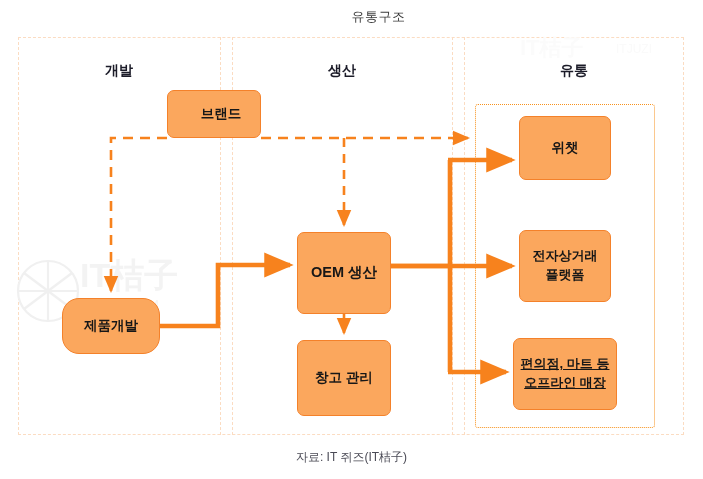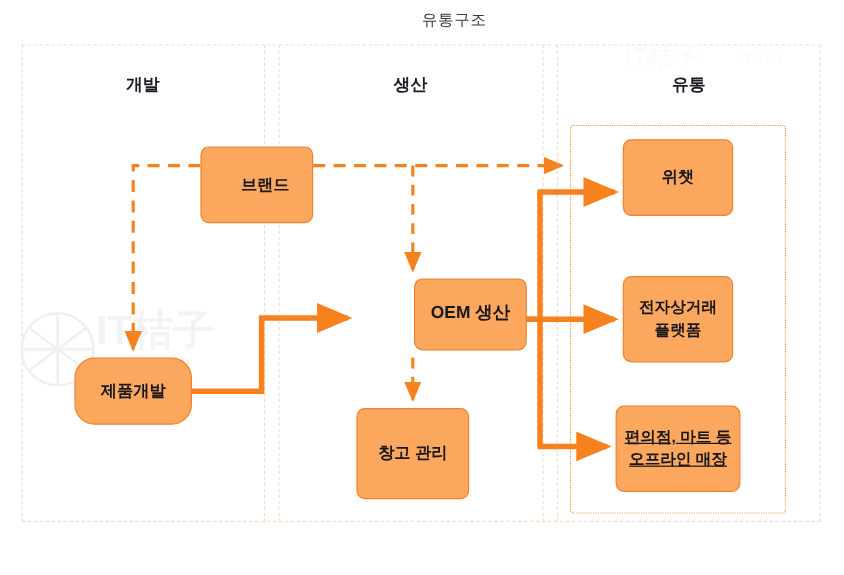--- a/index.html
+++ b/index.html
@@ -103,23 +103,23 @@
     justify-content: center;
     text-align: center;
     font-size: 13.5px;
     font-weight: bold;
     color: #171717;
     line-height: 1.45;
     z-index: 6;
   }
   .node .lines { display: block; }
 
-  .n-brand   { left: 167px; top: 122px; width: 94px;  height: 64px; padding-left: 14px; }
+  .n-brand   { left: 167px; top: 90px; width: 94px;  height: 48px; padding-left: 14px; }
   .n-prod    { left: 62px;  top: 298px; width: 98px;  height: 56px; border-radius: 17px; }
-  .n-oem     { left: 297px; top: 232px; width: 94px;  height: 60px; font-size: 14.5px; margin-left: 48px; }
+  .n-oem     { left: 297px; top: 232px; width: 94px;  height: 82px; font-size: 14.5px; }
   .n-wh      { left: 297px; top: 340px; width: 94px;  height: 76px; }
   .n-wechat  { left: 519px; top: 116px; width: 92px;  height: 64px; }
   .n-ec      { left: 519px; top: 230px; width: 92px;  height: 72px; font-size: 13px; }
   .n-offline { left: 513px; top: 338px; width: 104px; height: 72px; font-size: 13px; text-decoration: underline; }
 
   
   #wires {
     position: absolute;
     left: 0; top: 0;
     width: 703px; height: 479px;
@@ -239,14 +239,15 @@
     </span>
   </div>
 
   <div class="node n-offline">
     <span class="lines">
       <span>편의점, 마트 등</span><br>
       <span>오프라인 매장</span>
     </span>
   </div>
 
+  <div class="chart-source">자료: IT 쥐즈(IT桔子)</div>
 
 </div>
 
 </body></html>

